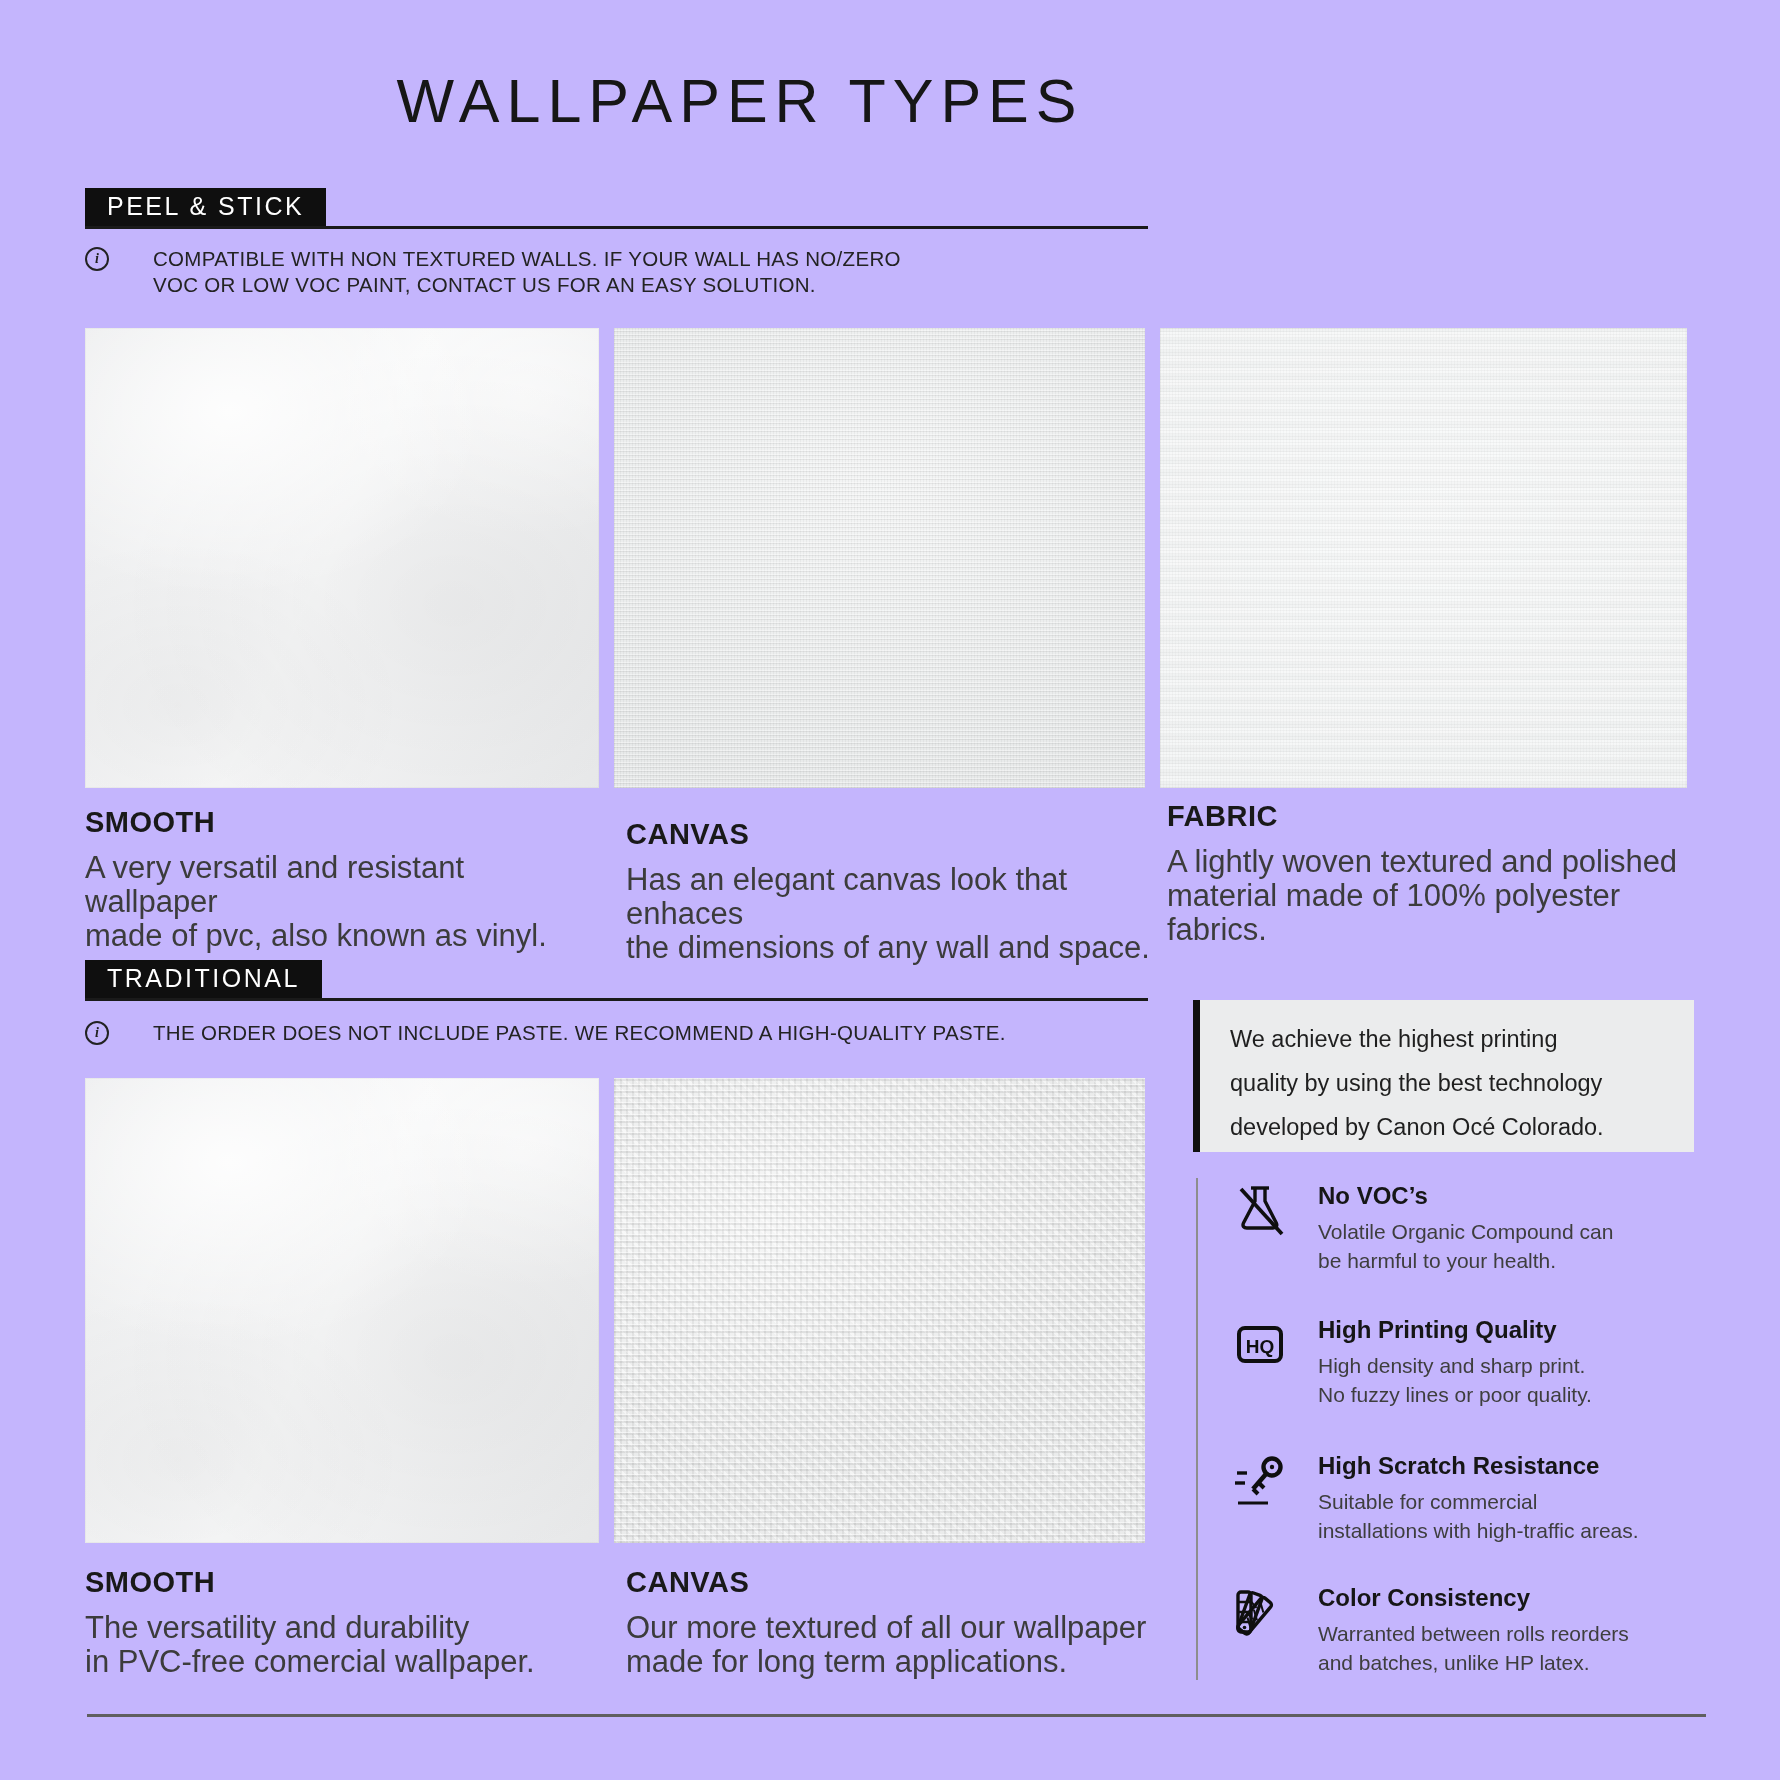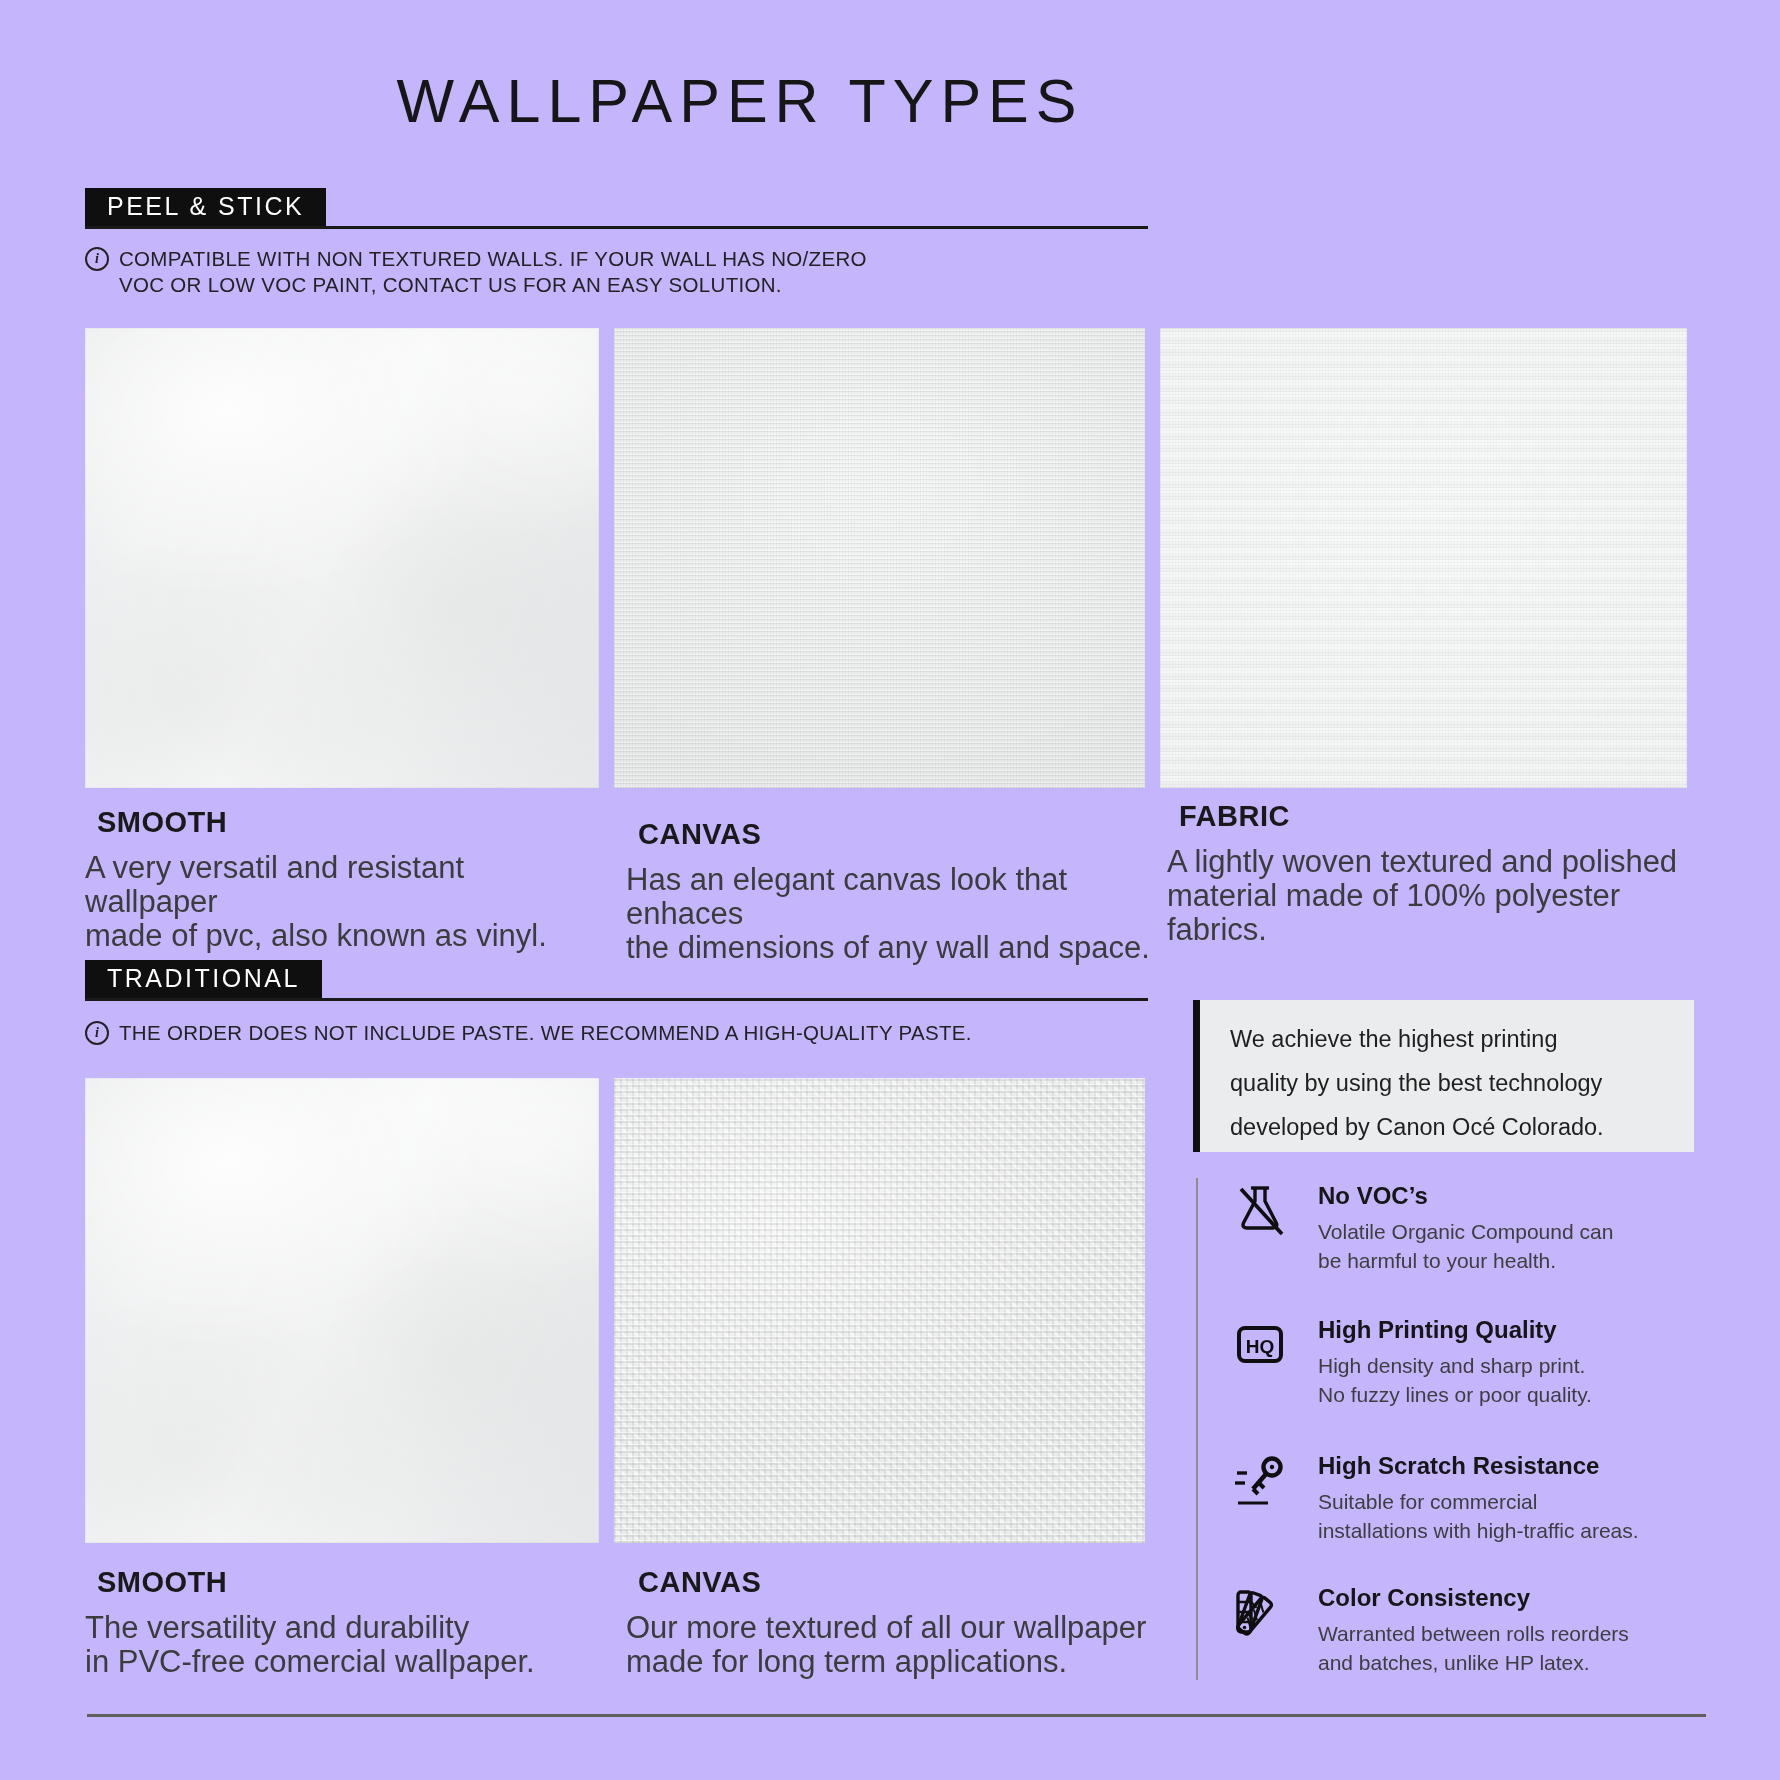--- a/index.html
+++ b/index.html
@@ -25,21 +25,21 @@
   
   .note{display:flex;align-items:flex-start;gap:10px;}
   .info-icon{
     flex:0 0 auto;width:20px;height:20px;border:2px solid #222;border-radius:50%;
     display:flex;align-items:center;justify-content:center;
     font-size:14px;font-weight:700;color:#222;margin-top:1px;
     font-family:"Liberation Serif",serif;font-style:italic;
   }
   .note-text{
     white-space:pre-line;font-size:20.5px;line-height:26px;font-weight:500;
-    color:#232323;letter-spacing:0.3px;
+    color:#232323;letter-spacing:0.3px;margin-left:34px;
   }
 
   
   .swatch{box-shadow:inset 0 0 0 1px rgba(0,0,0,0.03);}
   .texture-smooth{
     background-color:#f0f1f2;
     background-image:
       radial-gradient(ellipse 420px 300px at 28% 18%, rgba(255,255,255,0.85), rgba(255,255,255,0) 62%),
       radial-gradient(ellipse 520px 400px at 72% 60%, rgba(0,0,0,0.045), rgba(0,0,0,0) 65%),
       radial-gradient(ellipse 380px 280px at 18% 82%, rgba(0,0,0,0.035), rgba(0,0,0,0) 60%),
@@ -65,21 +65,21 @@
   .texture-canvas-coarse{
     background-color:#eff0f0;
     background-image:
       repeating-linear-gradient(0deg, rgba(0,0,0,0.07) 0 2px, rgba(255,255,255,0.5) 2px 3px, rgba(0,0,0,0) 3px 6px),
       repeating-linear-gradient(90deg, rgba(0,0,0,0.055) 0 2px, rgba(0,0,0,0) 2px 6px),
       repeating-linear-gradient(45deg, rgba(255,255,255,0.45) 0 3px, rgba(0,0,0,0) 3px 9px),
       radial-gradient(ellipse 420px 300px at 30% 30%, rgba(255,255,255,0.4), rgba(0,0,0,0.02) 80%);
   }
 
   
-  .swatch-title{font-size:29px;font-weight:700;letter-spacing:0.5px;color:#191919;margin:0 0 12px 12px;}
+  .swatch-title{font-size:29px;font-weight:700;letter-spacing:0.5px;color:#191919;margin:0 0 12px 0;}
   .swatch-desc{white-space:pre-line;font-size:31px;line-height:34px;color:#3c3c3c;}
 
   
   .quality-bar{width:7px;background:#101010;}
   .quality-box{background:#ebeced;}
   .quality-text{
     white-space:pre-line;font-size:23.5px;line-height:44px;color:#1f1f1f;
     padding:17px 0 0 30px;
   }
 

